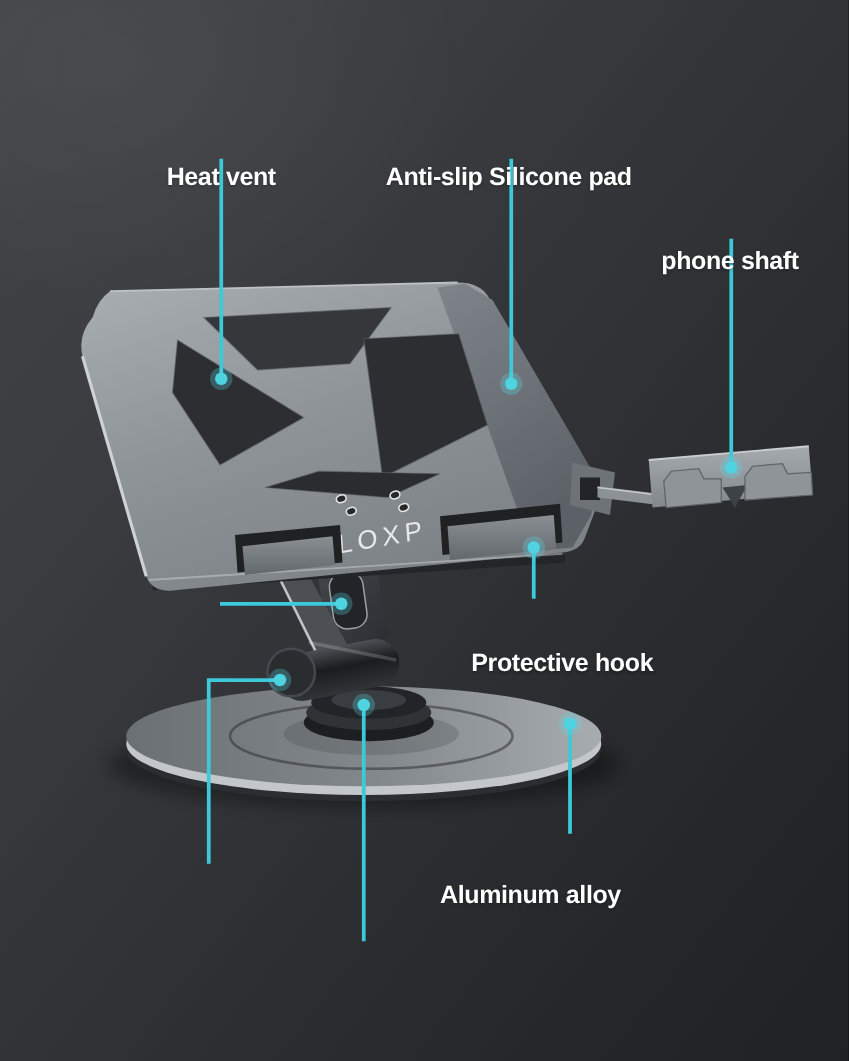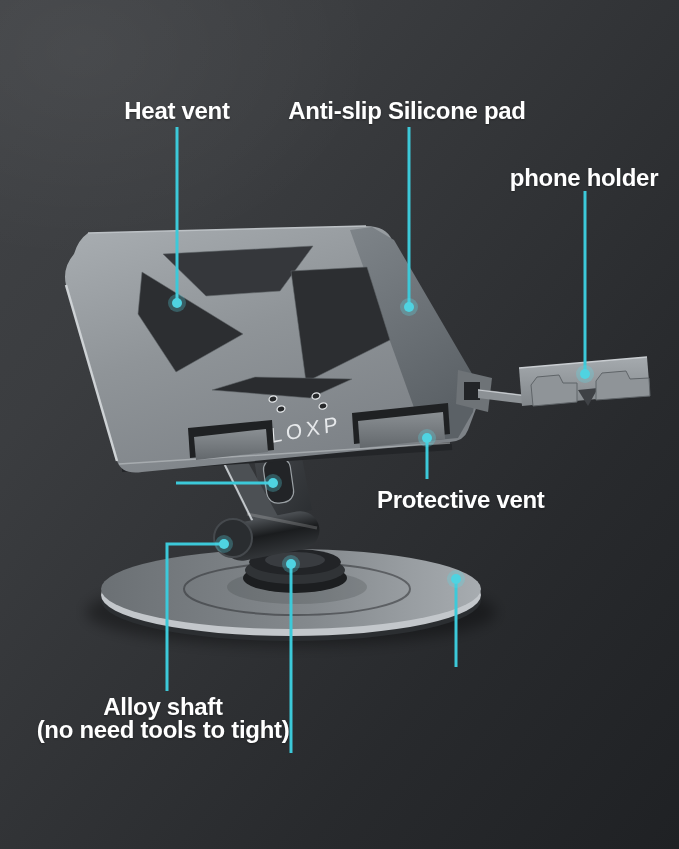--- a/index.html
+++ b/index.html
@@ -11,24 +11,25 @@
     font-family:"Liberation Sans", sans-serif;
     background:
       radial-gradient(ellipse 420px 300px at 12% 6%, rgba(255,255,255,0.05), rgba(255,255,255,0) 70%),
       linear-gradient(128deg, #414346 0%, #3b3d40 26%, #313336 50%, #282a2d 72%, #1f2124 100%);
   }
   .stage svg { position:absolute; left:0; top:0; }
   .label {
     position:absolute;
     color:#ffffff;
     font-weight:700;
-    font-size:24px;
+    font-size:20px;
     letter-spacing:-0.3px;
     white-space:nowrap;
     text-shadow:0 1px 2px rgba(0,0,0,0.35);
+    margin-top:34px;
   }
   .centered { transform:translateX(-50%); }
   .twoline { text-align:center; line-height:23px; }
 </style>
 </head>
 <body>
 
 <div class="stage">
 
   <svg width="679" height="849" viewBox="0 0 679 849">
@@ -171,20 +172,17 @@
         <circle cx="427" cy="438" r="5"></circle>
         <circle cx="224" cy="544" r="5"></circle>
         <circle cx="291" cy="564" r="5"></circle>
         <circle cx="456" cy="579" r="5"></circle>
       </g>
     </g>
   </svg>
 
   <div class="label centered" style="left:177px; top:97px;">Heat vent</div>
   <div class="label centered" style="left:407px; top:97px;">Anti-slip Silicone pad</div>
-  <div class="label centered" style="left:584px; top:164px;">phone holder</div>
-  <div class="label" style="left:377px; top:486px;">Protective vent</div>
-  <div class="label centered twoline" style="left:163px; top:695px;">
-    <div>Alloy shaft</div>
-    <div>(no need tools to tight)</div>
-  </div>
+  <div class="label centered" style="left:584px; top:164px;">phone shaft</div>
+  <div class="label" style="left:377px; top:486px;">Protective hook</div>
+  <div class="label" style="left:352px; top:671px;">Aluminum alloy</div>
 
 </div>
 
 </body></html>

